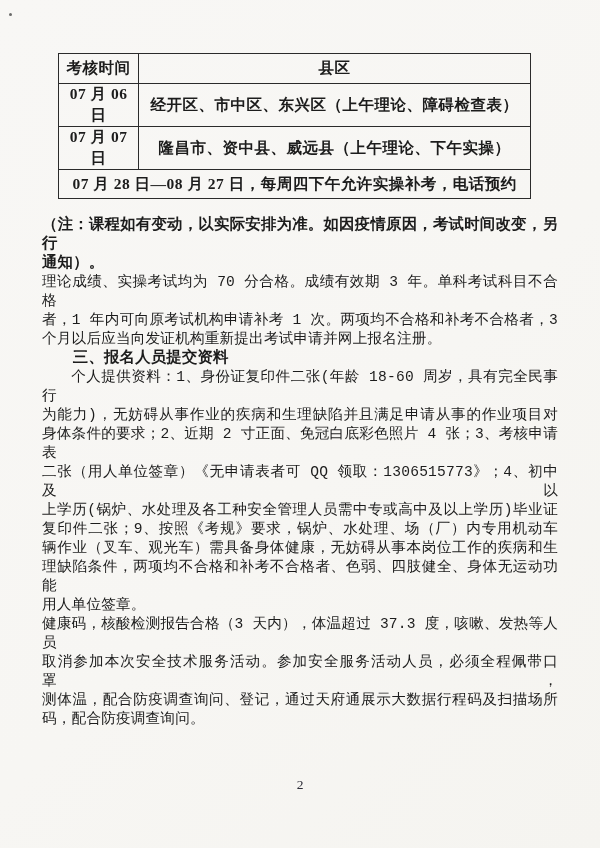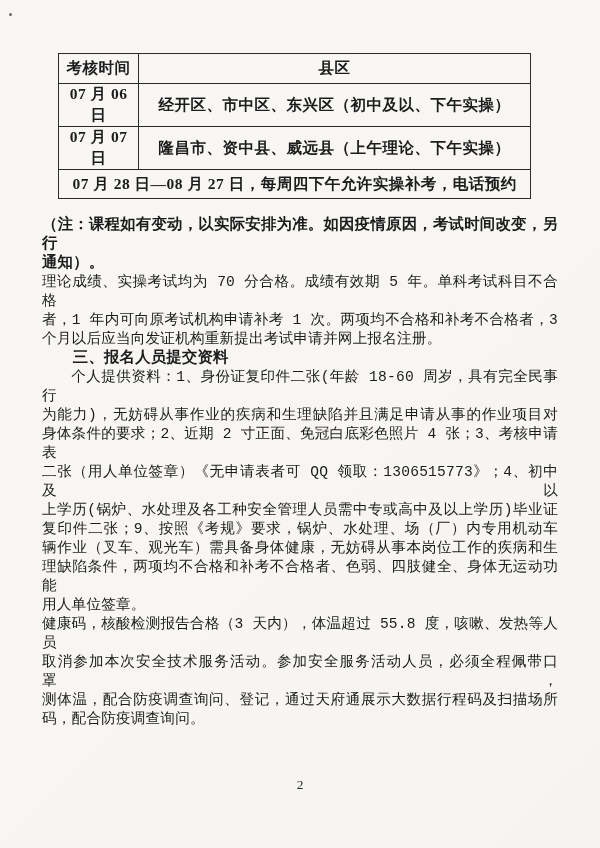--- a/index.html
+++ b/index.html
@@ -96,61 +96,61 @@
       </colgroup>
       <thead>
         <tr>
           <th>考核时间</th>
           <th>县区</th>
         </tr>
       </thead>
       <tbody>
           <tr>
             <td>07 月 06 日</td>
-            <td>经开区、市中区、东兴区（初中及以、下午实操）</td>
+            <td>经开区、市中区、东兴区（上午理论、障碍检查表）</td>
           </tr>
           <tr>
             <td>07 月 07 日</td>
             <td>隆昌市、资中县、威远县（上午理论、下午实操）</td>
           </tr>
         </tbody>
       <tfoot>
         <tr>
           <td colspan="2">07 月 28 日—08 月 27 日，每周四下午允许实操补考，电话预约</td>
         </tr>
       </tfoot>
     </table>
   </div>
 
   <div class="doc-body">
       <div class="para bold">
         <div class="line stretch">（注：课程如有变动，以实际安排为准。如因疫情原因，考试时间改变，另行</div>
         <div class="line">通知）。</div>
       </div>
       <div class="para">
-        <div class="line stretch">理论成绩、实操考试均为 70 分合格。成绩有效期 5 年。单科考试科目不合格</div>
+        <div class="line stretch">理论成绩、实操考试均为 70 分合格。成绩有效期 3 年。单科考试科目不合格</div>
         <div class="line stretch">者，1 年内可向原考试机构申请补考 1 次。两项均不合格和补考不合格者，3</div>
         <div class="line">个月以后应当向发证机构重新提出考试申请并网上报名注册。</div>
       </div>
       <div class="para bold">
         <div class="line first-indent">三、报名人员提交资料</div>
       </div>
       <div class="para">
         <div class="line stretch first-indent">个人提供资料：1、身份证复印件二张(年龄 18-60 周岁，具有完全民事行</div>
         <div class="line stretch">为能力)，无妨碍从事作业的疾病和生理缺陷并且满足申请从事的作业项目对</div>
         <div class="line stretch">身体条件的要求；2、近期 2 寸正面、免冠白底彩色照片 4 张；3、考核申请表</div>
         <div class="line stretch">二张（用人单位签章）《无申请表者可 QQ 领取：1306515773》；4、初中及以</div>
         <div class="line stretch">上学历(锅炉、水处理及各工种安全管理人员需中专或高中及以上学历)毕业证</div>
         <div class="line stretch">复印件二张；9、按照《考规》要求，锅炉、水处理、场（厂）内专用机动车</div>
         <div class="line stretch">辆作业（叉车、观光车）需具备身体健康，无妨碍从事本岗位工作的疾病和生</div>
         <div class="line stretch">理缺陷条件，两项均不合格和补考不合格者、色弱、四肢健全、身体无运动功能</div>
         <div class="line">用人单位签章。</div>
       </div>
       <div class="para">
-        <div class="line stretch">健康码，核酸检测报告合格（3 天内），体温超过 55.8 度，咳嗽、发热等人员</div>
+        <div class="line stretch">健康码，核酸检测报告合格（3 天内），体温超过 37.3 度，咳嗽、发热等人员</div>
         <div class="line stretch">取消参加本次安全技术服务活动。参加安全服务活动人员，必须全程佩带口罩，</div>
         <div class="line stretch">测体温，配合防疫调查询问、登记，通过天府通展示大数据行程码及扫描场所</div>
         <div class="line">码，配合防疫调查询问。</div>
       </div>
     </div>
 
   <div class="page-number">2</div>
 
 </div>
 

